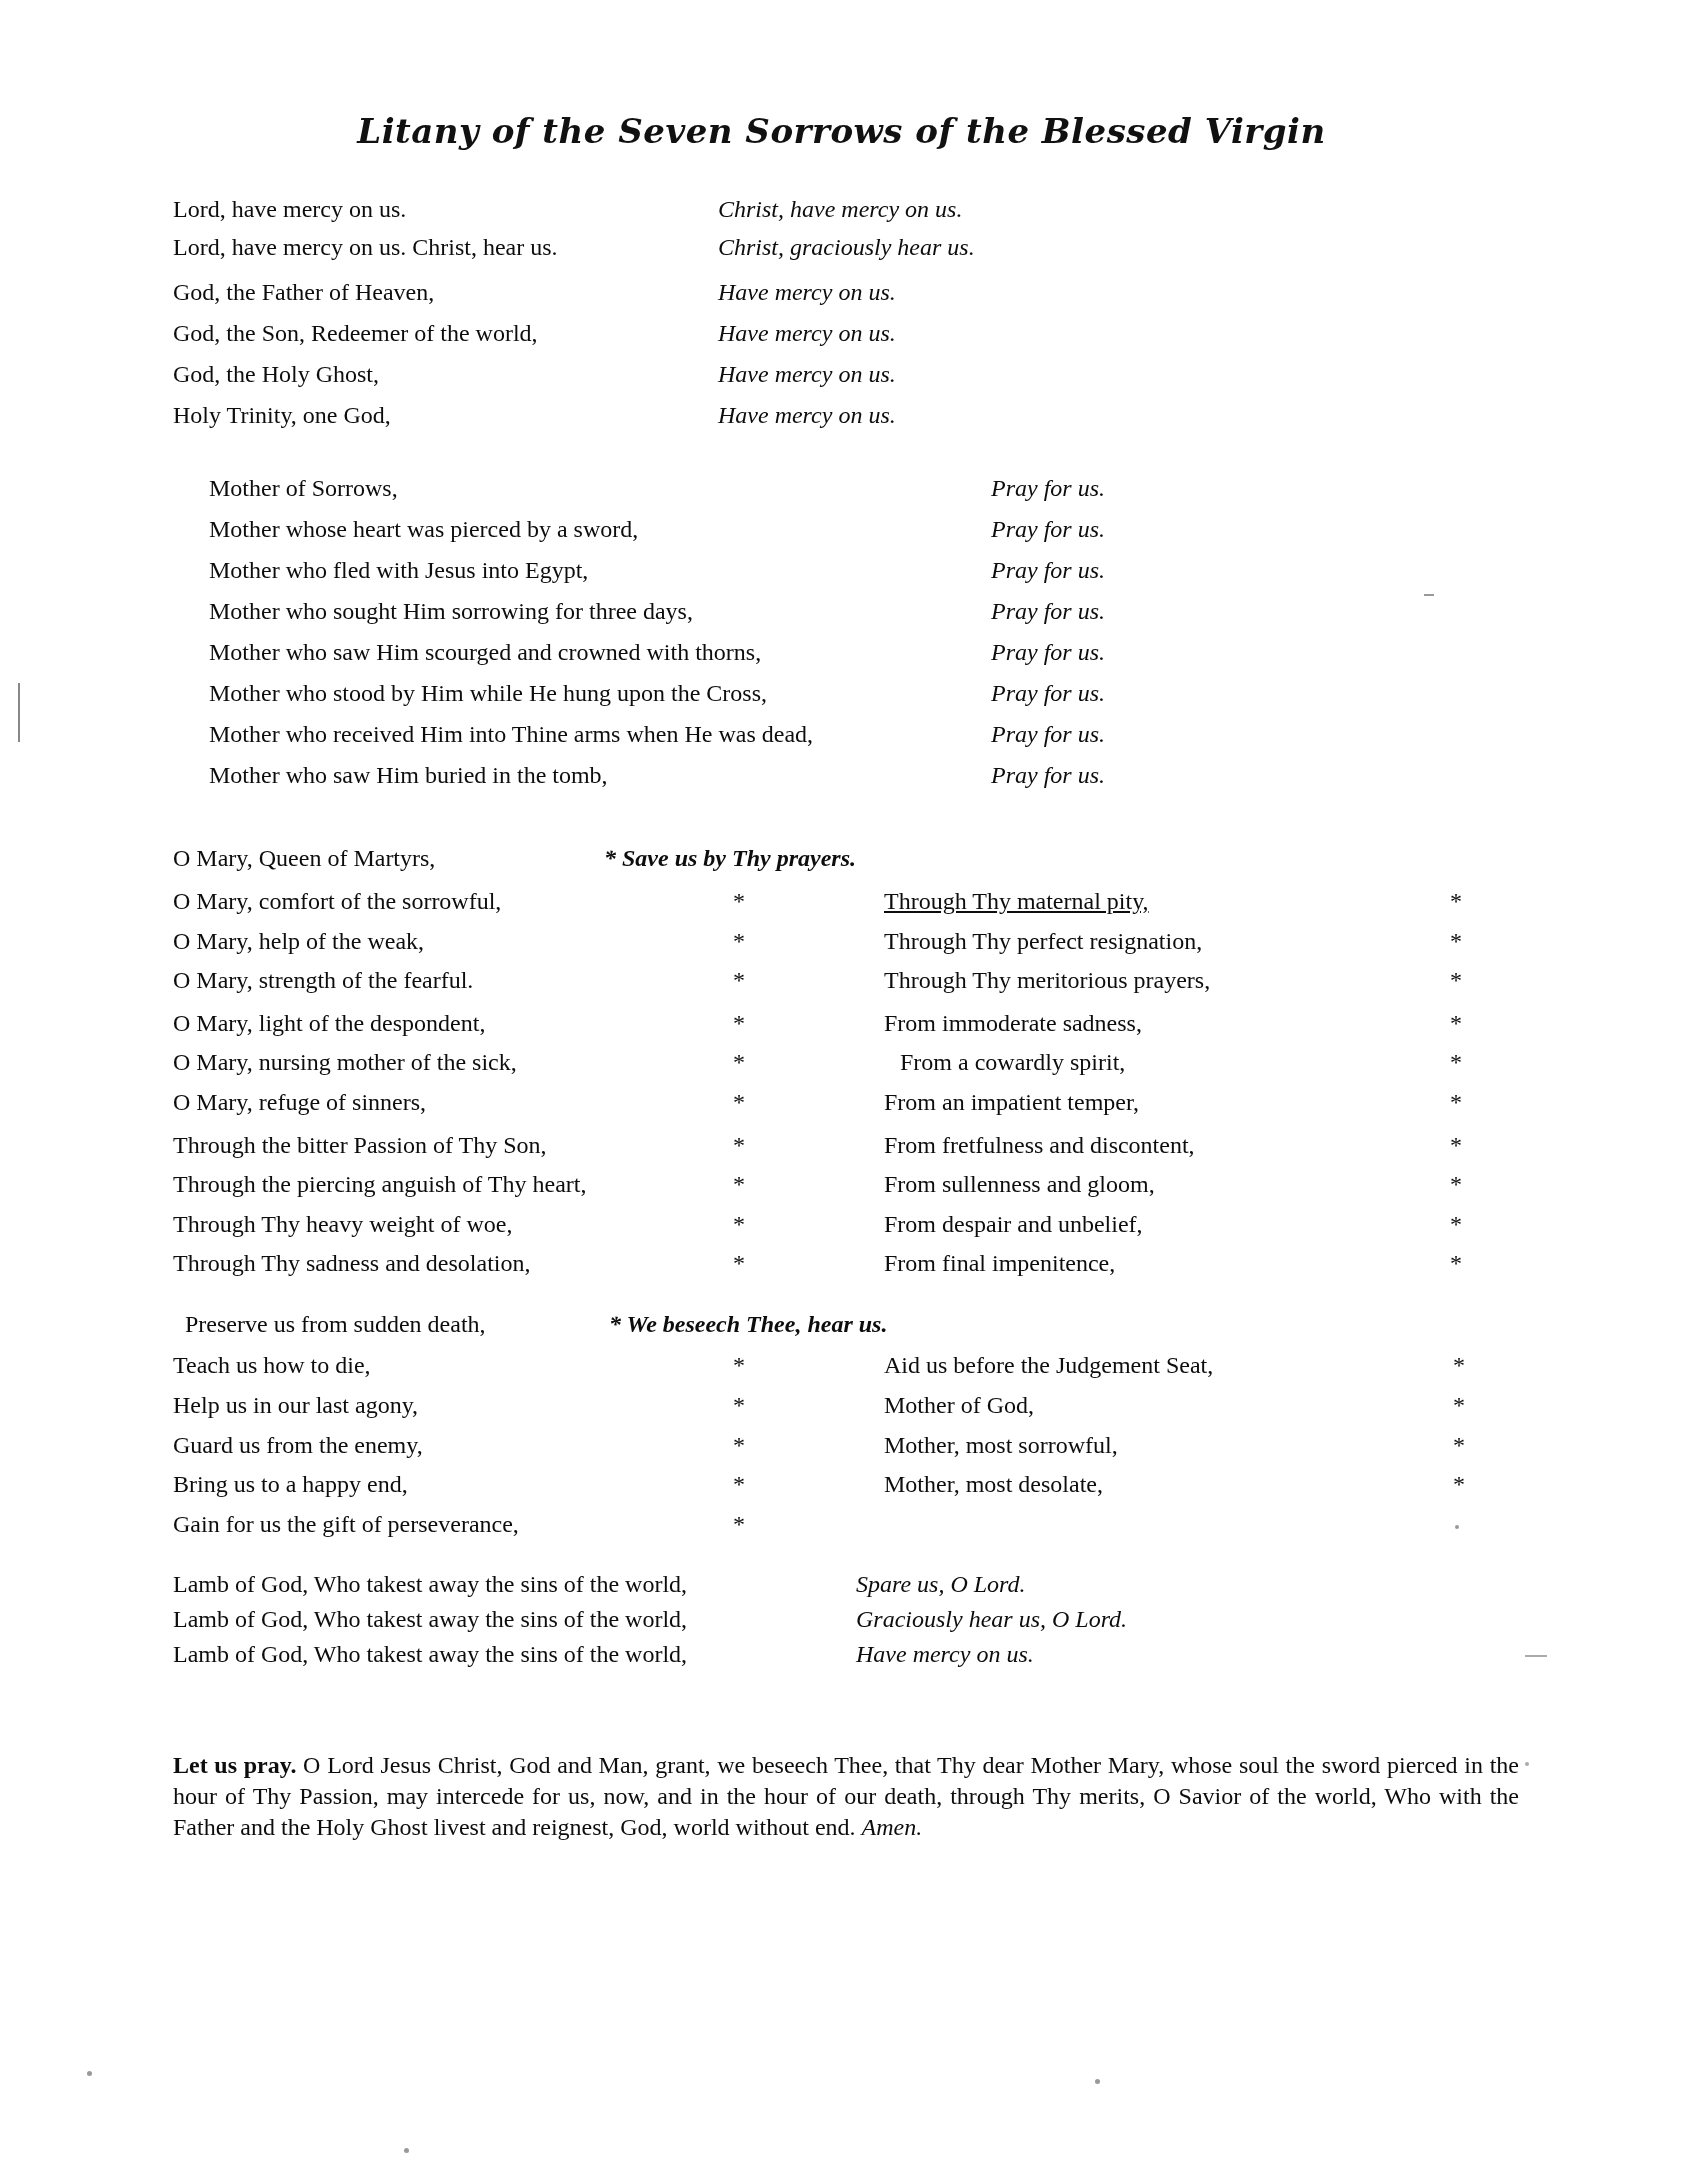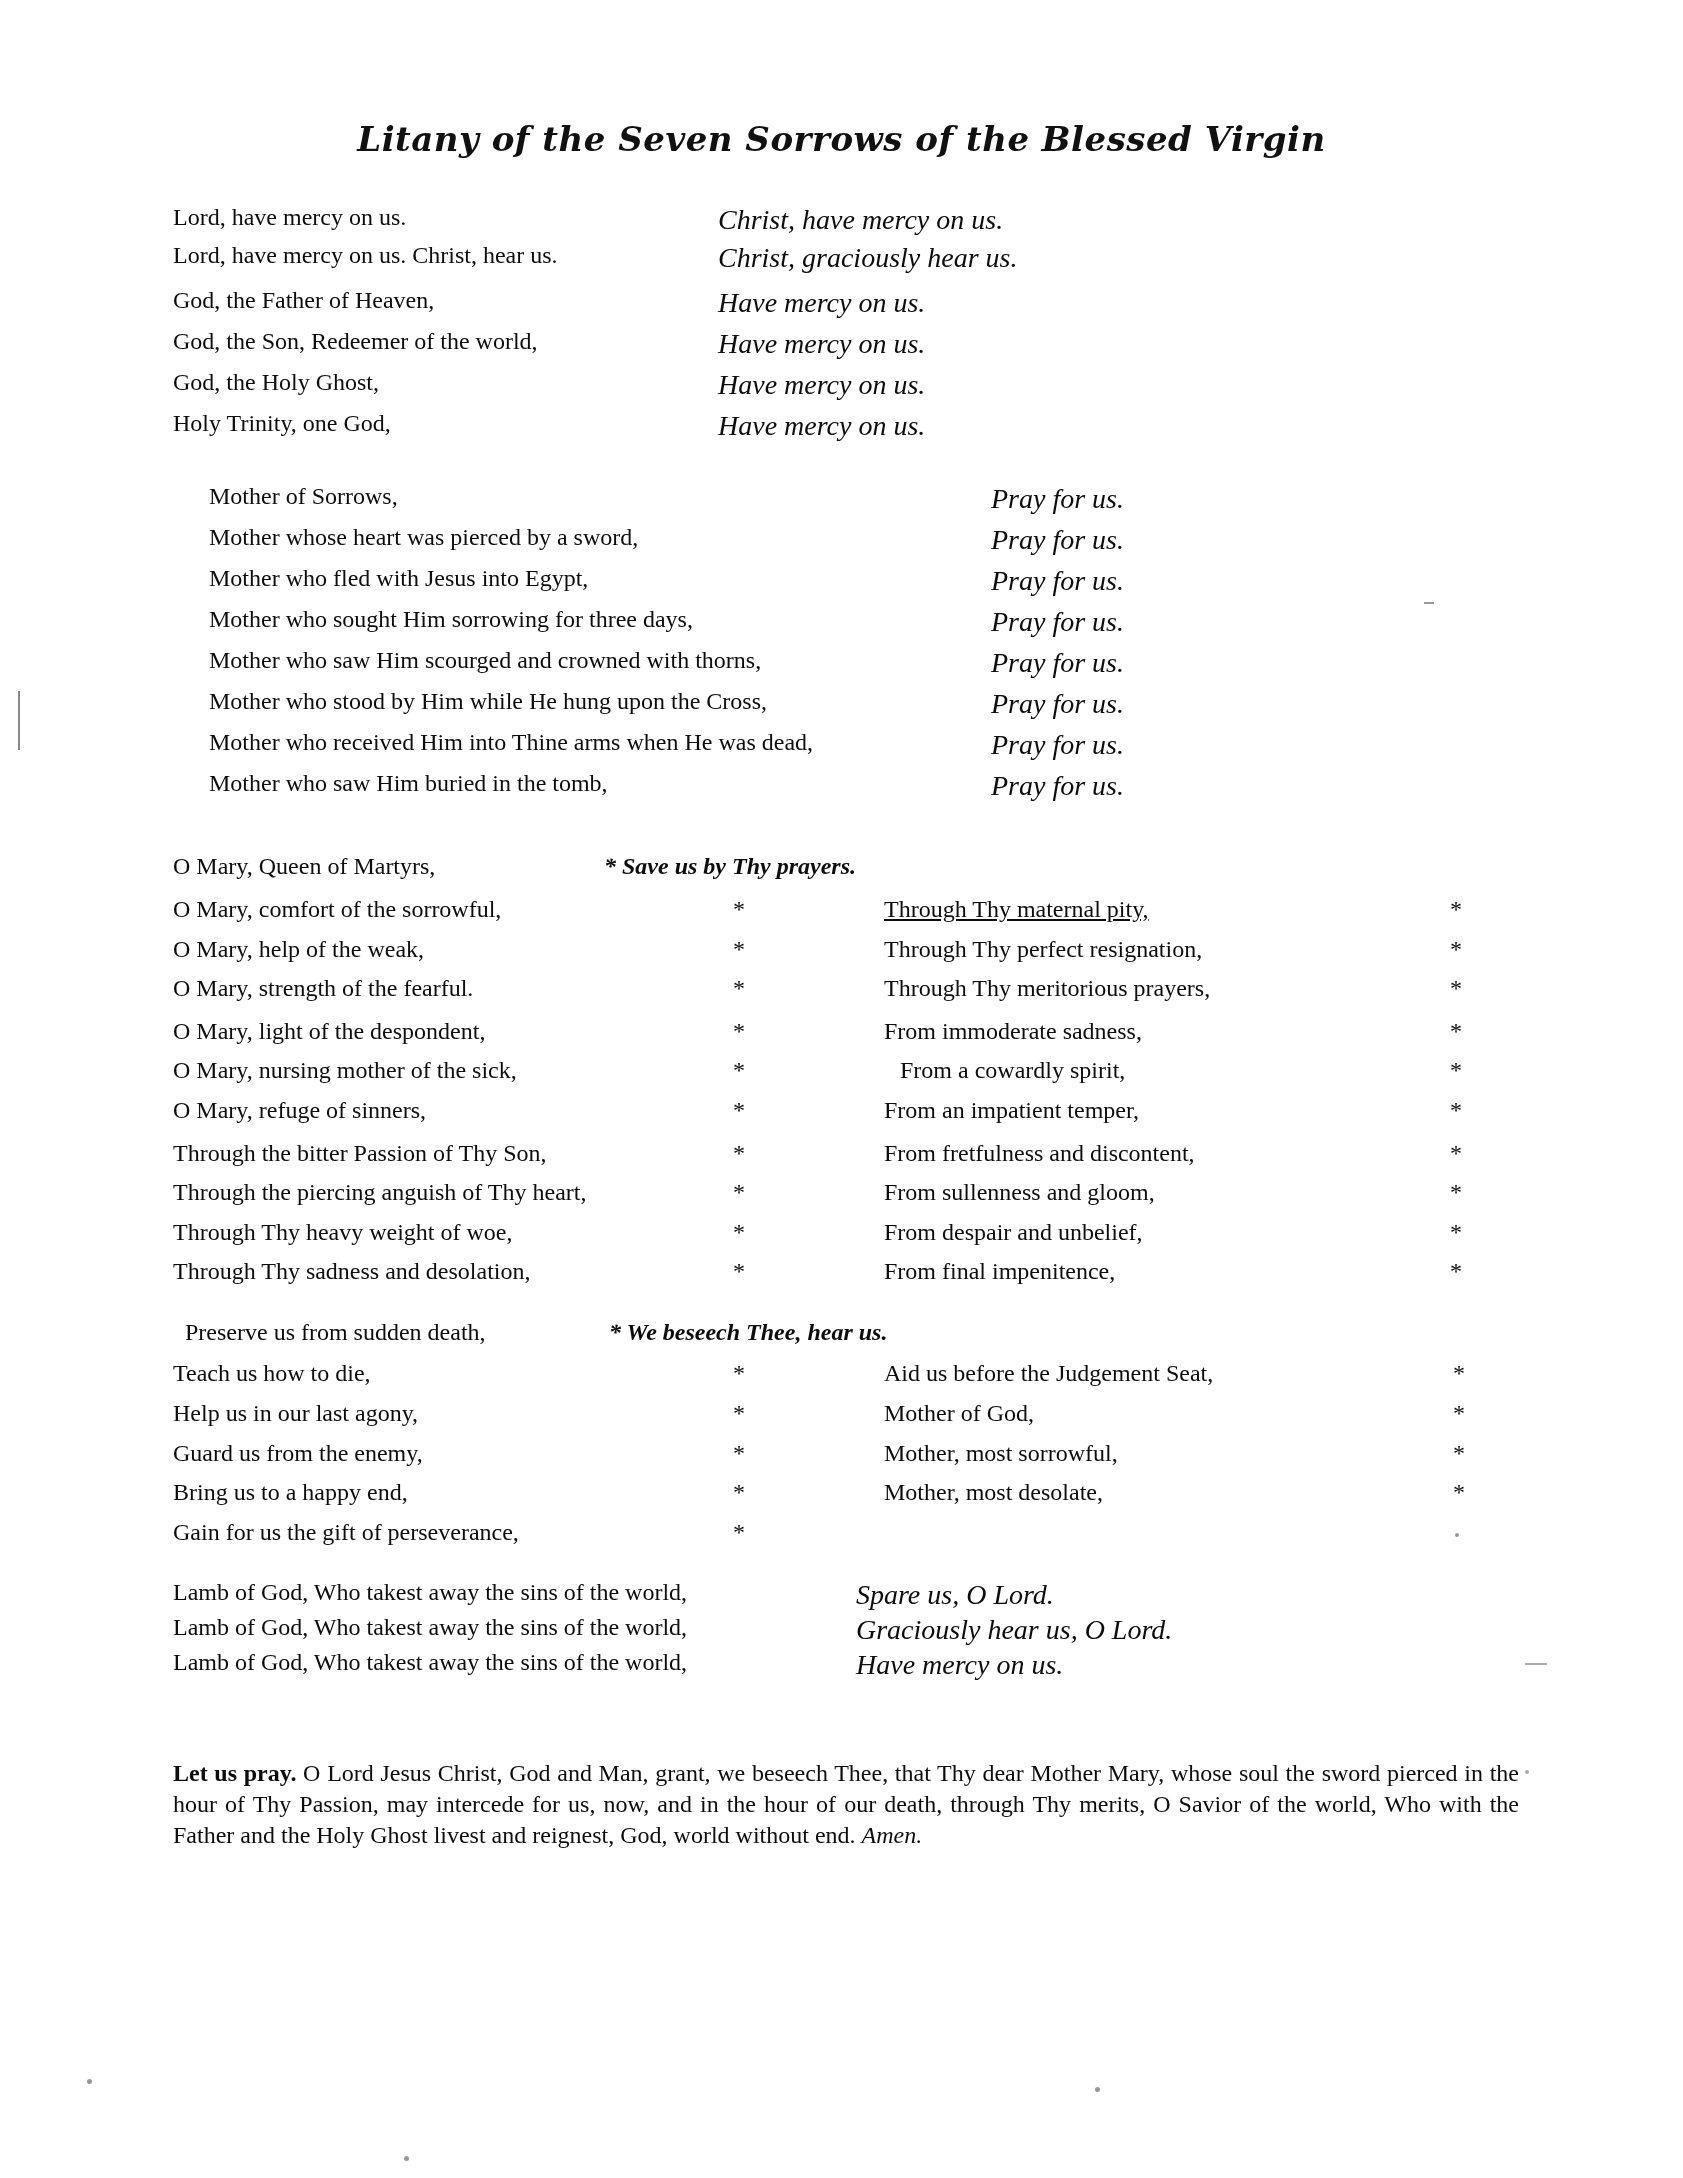--- a/index.html
+++ b/index.html
@@ -11,21 +11,21 @@
     width: 1683px;
     height: 2178px;
     position: relative;
     font-family: "Liberation Serif", serif;
     color: #0d0d0d;
     overflow: hidden;
   }
 
   .page {
     position: absolute;
-    left: 0; top: 8px;
+    left: 0; top: 0;
     width: 1683px;
     height: 1560px;
   }
 
   
   .title {
     position: absolute;
     left: 0;
     top: 111px;
     width: 1683px;
@@ -64,21 +64,21 @@
   .row .left {
     position: absolute;
     left: 0;
     top: 0;
     font-size: 24px;
     white-space: nowrap;
   }
   .row .right {
     position: absolute;
     top: 0;
-    font-size: 28px;
+    font-size: 24px;
     font-style: italic;
     white-space: nowrap;
   }
 
   
   .star {
     position: absolute;
     font-size: 24px;
     top: 0;
   }

